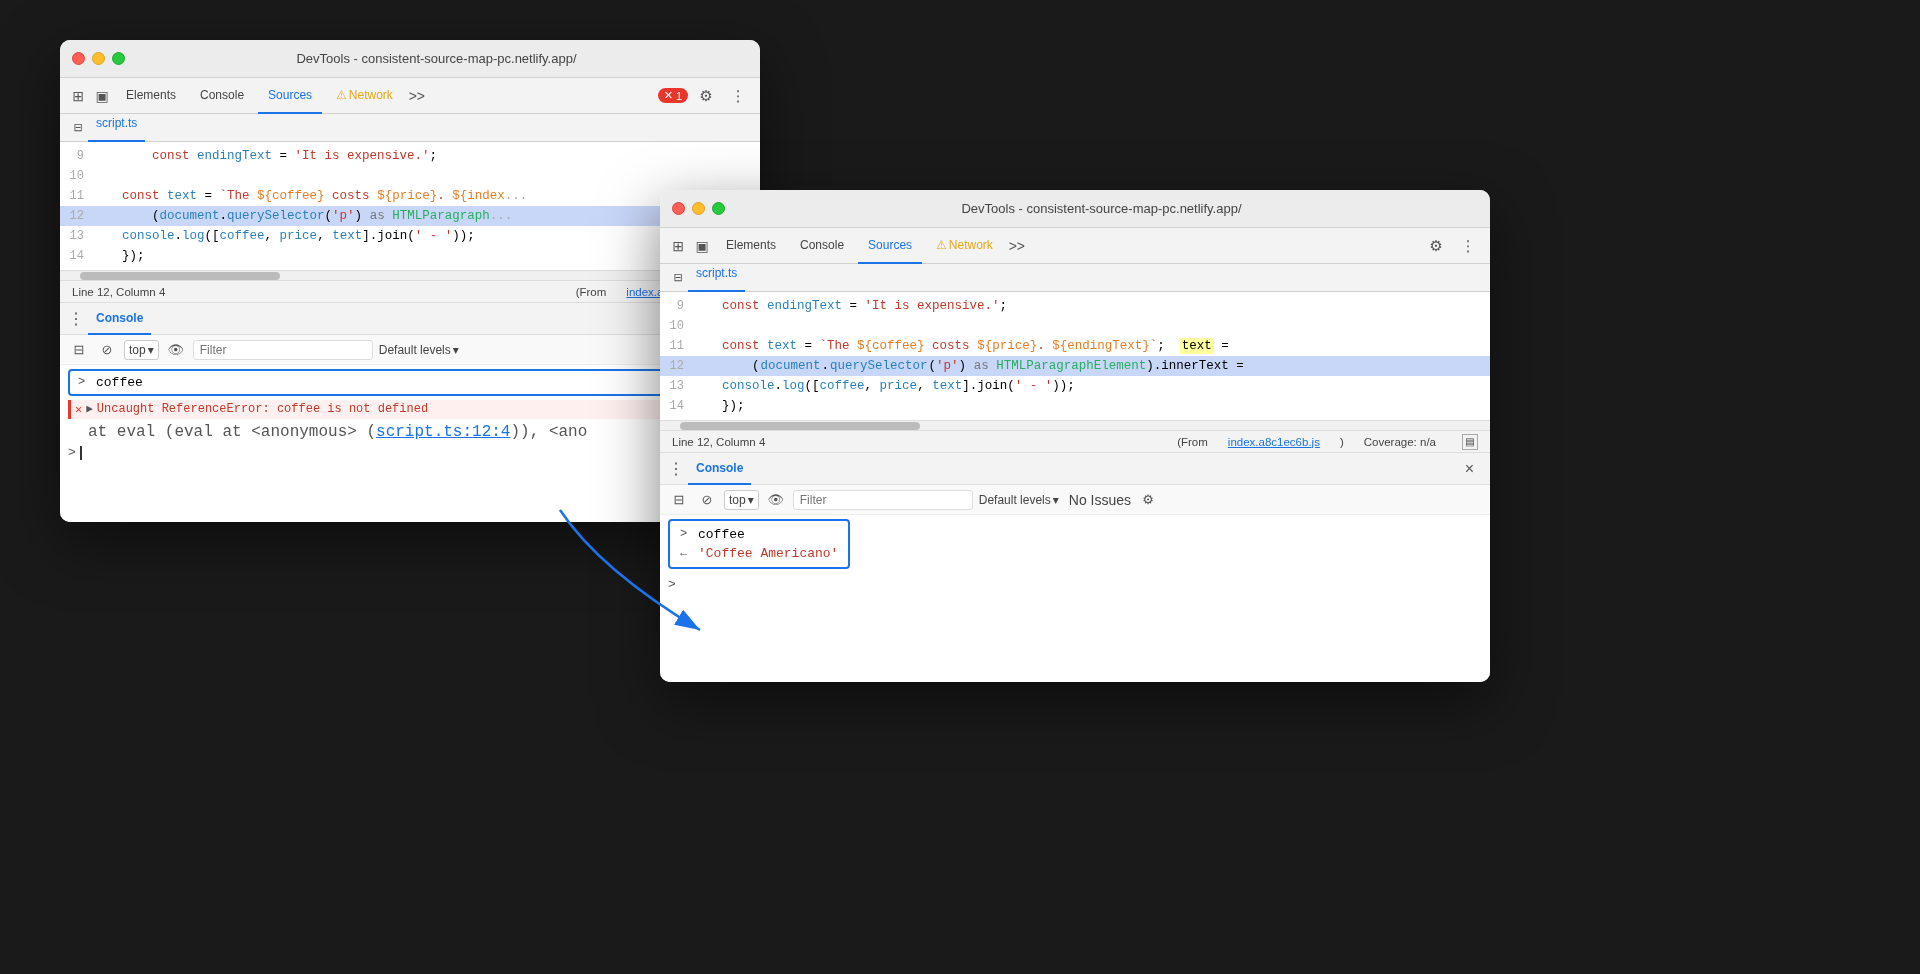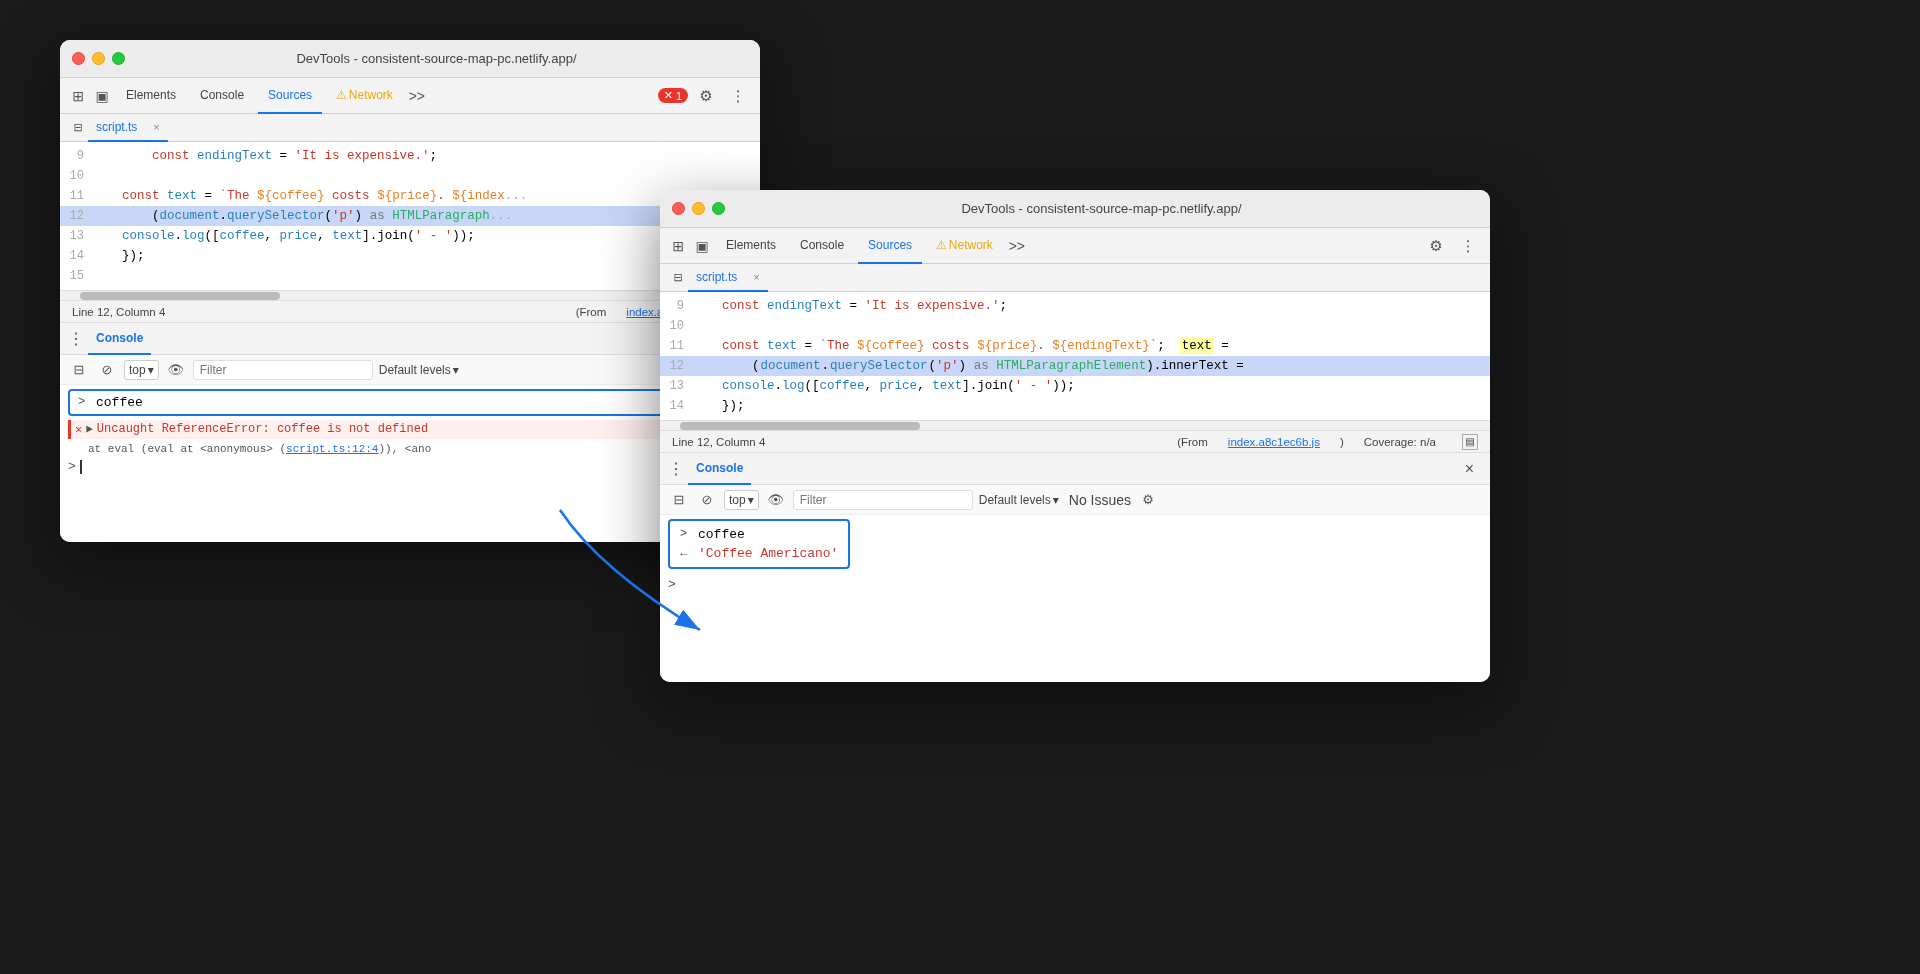--- a/index.html
+++ b/index.html
@@ -142,20 +142,21 @@
     .file-tab {
       display: flex;
       align-items: center;
       gap: 16px;
       padding: 2px 8px;
       font-size: 12px;
       color: #1a73e8;
       cursor: pointer;
       border-bottom: 2px solid #1a73e8;
       height: 28px;
+      flex-direction: column;
     }
     .file-tab-close {
       font-size: 11px;
       color: #888;
       cursor: pointer;
     }
 
     
     .code-editor {
       background: #fff;
@@ -334,21 +335,21 @@
       font-size: 12px;
       width: 14px;
       flex-shrink: 0;
     }
     .console-error-icon {
       color: #e8372a;
       font-size: 12px;
       flex-shrink: 0;
     }
     .error-text { color: #c0392b; font-size: 12px; }
-    .error-trace { color: #555; font-size: 11px; }
+    .error-trace { color: #555; font-size: 16px; }
     .error-link { color: #1a73e8; text-decoration: underline; cursor: pointer; }
     .console-input-line {
       display: flex;
       align-items: center;
       gap: 4px;
       padding: 2px 0;
     }
     .console-prompt { color: #555; font-size: 13px; }
     .console-cursor {
       display: inline-block;
@@ -474,24 +475,20 @@
           <div class="code-line">
             <span class="line-number">13</span>
             <span class="line-content">    <span style="color:#2980b9;">console</span>.<span style="color:#2980b9;">log</span>([<span style="color:#2980b9;">coffee</span>, <span style="color:#2980b9;">price</span>, <span style="color:#2980b9;">text</span>].join(<span style="color:#c0392b;">' - '</span>));</span>
           </div>
 
           <div class="code-line">
             <span class="line-number">14</span>
             <span class="line-content">    });</span>
           </div>
 
-          <div class="code-line">
-            <span class="line-number">15</span>
-            <span class="line-content"></span>
-          </div>
         </div>
       </div>
 
       <div class="scrollbar-row">
         <div class="scrollbar-thumb" style="left:20px;width:200px;"></div>
       </div>
 
       <div class="status-bar">
         <span>Line 12, Column 4</span>
         <span style="flex:1;"></span>

